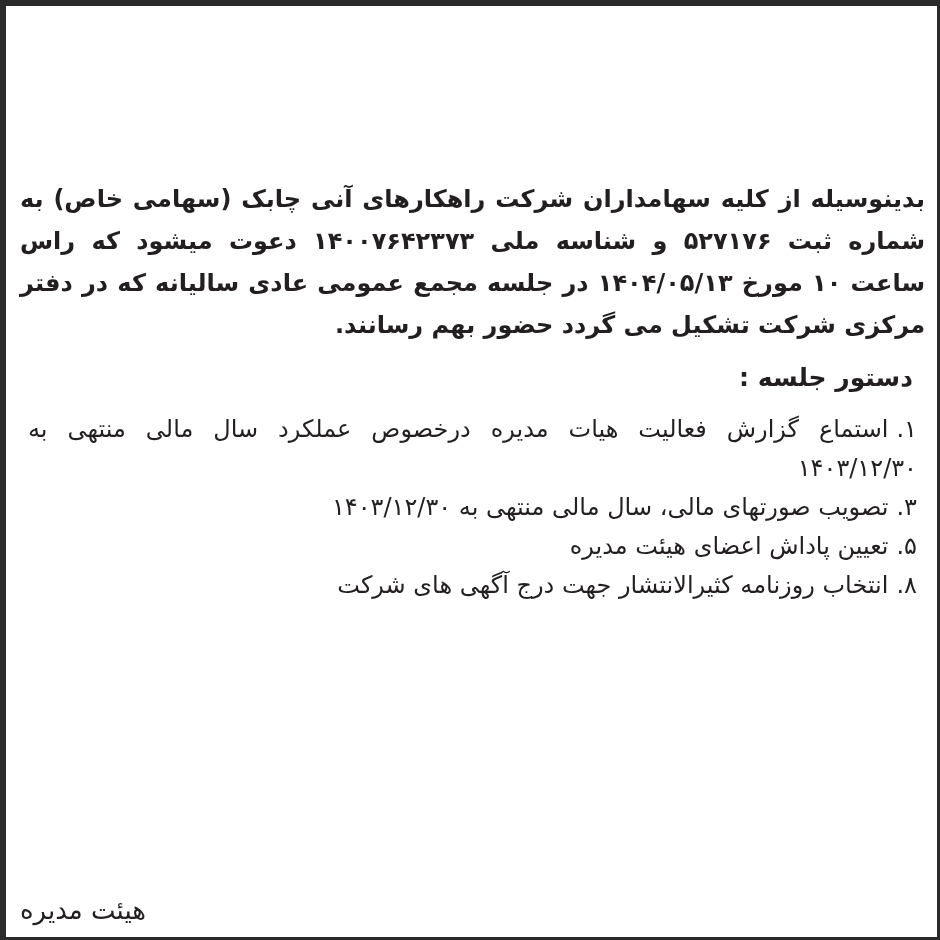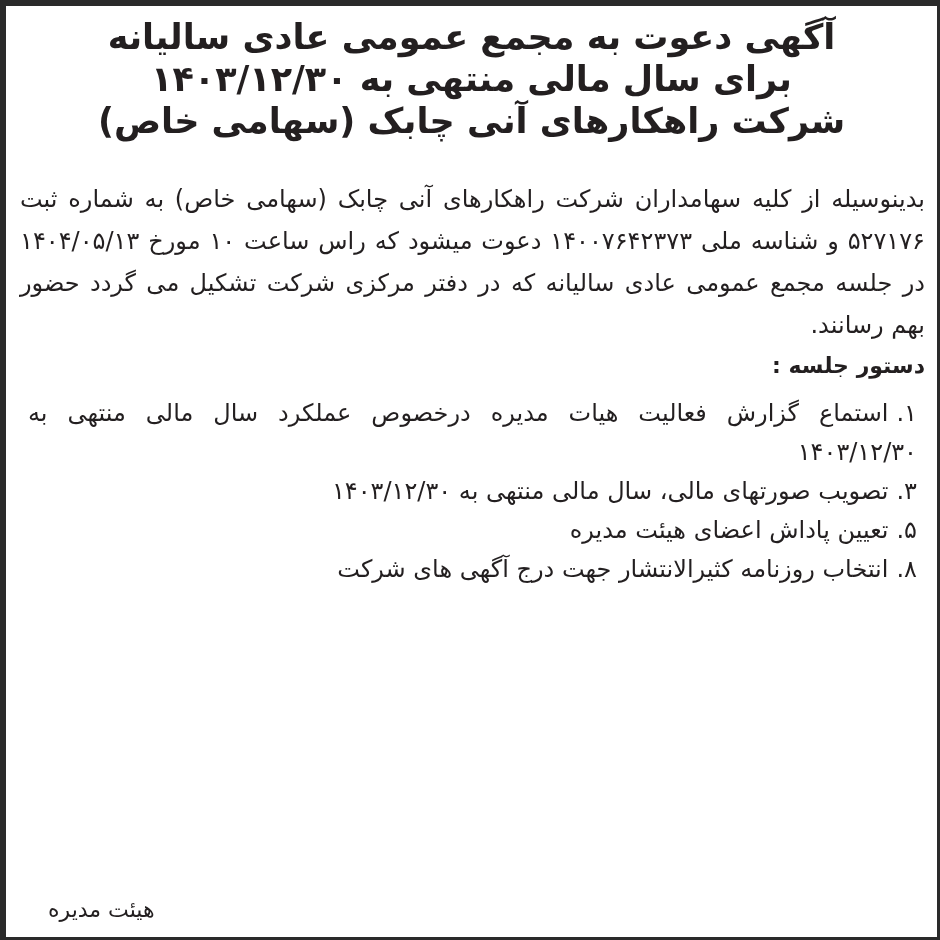--- a/index.html
+++ b/index.html
@@ -28,47 +28,41 @@
     }
     .body-text {
       position: absolute;
       right: 12px; left: 14px;
       top: 172px;
       font-size: 24px;
       line-height: 42px;
       text-align: justify;
       text-align-last: right;
     }
-    .para { margin: 0; }
+    .para { margin: 0; font-weight: bold; }
     .agenda-heading {
       font-weight: bold;
-      font-size: 22px;
+      font-size: 25px;
       line-height: 40px;
-      margin: 0;
+      margin: 12px;
     }
     .agenda { list-style: none; margin: 8px; padding: 0; }
     .agenda li { margin: 0; line-height: 39px; font-size: 24px; text-align: justify; text-align-last: right; }
     .agenda .num { margin-left: 8px; }
     .signature {
       position: absolute;
       left: 14px; bottom: 12px;
-      font-size: 22px;
+      font-size: 26px;
       line-height: 30px;
-      margin-left: 28px;
     }
   </style>
 </head>
 <body>
 
 <div class="frame">
-  <h1 class="title">
-    <div>آگهی دعوت به مجمع عمومی عادی سالیانه</div>
-    <div>برای سال مالی منتهی به ۱۴۰۳/۱۲/۳۰</div>
-    <div>شرکت راهکارهای آنی چابک (سهامی خاص)</div>
-  </h1>
 
   <div class="body-text">
     <p class="para">بدینوسیله از کلیه سهامداران شرکت راهکارهای آنی چابک (سهامی خاص) به شماره ثبت ۵۲۷۱۷۶ و شناسه ملی ۱۴۰۰۷۶۴۲۳۷۳ دعوت میشود که راس ساعت ۱۰ مورخ ۱۴۰۴/۰۵/۱۳ در جلسه مجمع عمومی عادی سالیانه که در دفتر مرکزی شرکت تشکیل می گردد حضور بهم رسانند.</p>
     <h2 class="agenda-heading">دستور جلسه :</h2>
     <ol class="agenda">
       <li><span class="num">۱.</span><span>استماع گزارش فعالیت هیات مدیره درخصوص عملکرد سال مالی منتهی به ۱۴۰۳/۱۲/۳۰</span></li>
       <li><span class="num">۳.</span><span>تصویب صورتهای مالی، سال مالی منتهی به ۱۴۰۳/۱۲/۳۰</span></li>
       <li><span class="num">۵.</span><span>تعیین پاداش اعضای هیئت مدیره</span></li>
       <li><span class="num">۸.</span><span>انتخاب روزنامه کثیرالانتشار جهت درج آگهی های شرکت</span></li>
     </ol>

